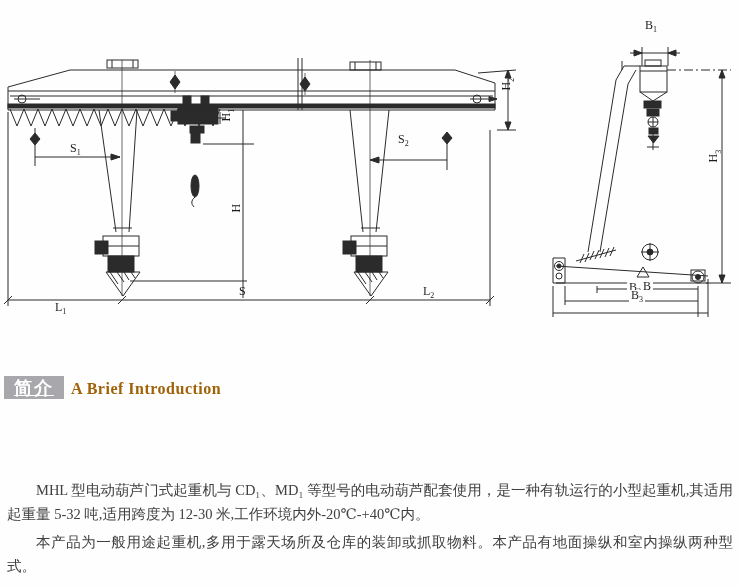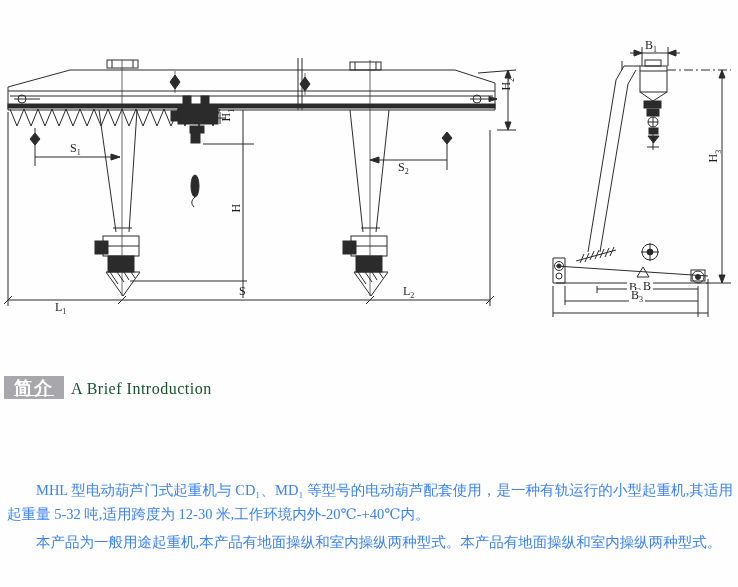--- a/index.html
+++ b/index.html
@@ -7,22 +7,22 @@
   .page{position:relative;width:738px;height:587px;background:#fefefe;overflow:hidden;}
   .drawing{position:absolute;left:0;top:0;width:738px;height:345px;}
   .drawing svg{position:absolute;left:0;top:0;}
   .dim{position:absolute;font:12px "Liberation Serif","DejaVu Serif",serif;color:#1c1c1c;white-space:nowrap;z-index:3;}
   .dim sub{font-size:8px;}
   .dim.rot{transform:rotate(-90deg);transform-origin:center;}
   .dim.mask{background:#fefefe;padding:0 2px;line-height:11px;}
   .section-heading{position:absolute;left:4px;top:376px;display:flex;align-items:flex-end;}
   .section-tag{display:inline-block;width:60px;height:23px;background:#a7a7ac;color:#ffffff;
     font-weight:bold;font-size:18px;line-height:24px;text-align:center;letter-spacing:2px;text-decoration:underline;}
-  .section-title{margin-left:7px;font-weight:normal;font-size:16px;color:#14532d;padding-bottom:1px;letter-spacing:0.5px;}
-  .intro{position:absolute;left:7px;top:478px;width:726px;font-size:14.5px;line-height:24px;color:#3b82f6;text-align:justify;}
+  .section-title{margin-left:7px;font-weight:bold;font-size:16px;color:#a16207;padding-bottom:1px;letter-spacing:0.5px;}
+  .intro{position:absolute;left:7px;top:478px;width:726px;font-size:14.5px;line-height:24px;color:#404040;text-align:justify;}
   .intro p{margin:0;text-indent:2em;}
   .intro p + p{margin-top:4px;}
 </style>
 </head>
 <body>
 
 <div class="page">
 
   <div class="drawing">
     <svg width="738" height="345" viewBox="0 0 738 345">
@@ -225,37 +225,37 @@
           <line x1="698" y1="286" x2="698" y2="317"></line>
           <line x1="708" y1="279" x2="708" y2="317"></line>
           <line x1="597" y1="289" x2="698" y2="289"></line>
           <line x1="565" y1="301" x2="698" y2="301"></line>
           <line x1="553" y1="313" x2="708" y2="313"></line>
         </g>
       </g>
     </svg>
 
     <span class="dim" style="left:70px;top:141px"><span>S</span><sub>1</sub></span>
-    <span class="dim" style="left:398px;top:160px"><span>S</span><sub>2</sub></span>
+    <span class="dim" style="left:398px;top:132px"><span>S</span><sub>2</sub></span>
     <span class="dim rot" style="left:221px;top:107px"><span>H</span><sub>1</sub></span>
     <span class="dim rot" style="left:501px;top:76px"><span>H</span><sub>2</sub></span>
     <span class="dim rot" style="left:233px;top:200px"><span>H</span><sub></sub></span>
     <span class="dim" style="left:55px;top:300px"><span>L</span><sub>1</sub></span>
     <span class="dim" style="left:239px;top:284px"><span>S</span><sub></sub></span>
-    <span class="dim" style="left:403px;top:284px"><span>L</span><sub>2</sub></span>
-    <span class="dim" style="left:645px;top:38px"><span>B</span><sub>1</sub></span>
+    <span class="dim" style="left:423px;top:284px"><span>L</span><sub>2</sub></span>
+    <span class="dim" style="left:645px;top:18px"><span>B</span><sub>1</sub></span>
     <span class="dim rot" style="left:708px;top:148px"><span>H</span><sub>3</sub></span>
     <span class="dim mask" style="left:641px;top:281px"><span>B</span><sub></sub></span>
     <span class="dim mask" style="left:627px;top:282px"><span>B</span><sub>2</sub></span>
     <span class="dim mask" style="left:629px;top:290px"><span>B</span><sub>3</sub></span>
   </div>
 
   <div class="section-heading">
     <span class="section-tag">简介</span>
     <span class="section-title">A Brief Introduction</span>
   </div>
 
   <div class="intro">
     <p>MHL 型电动葫芦门式起重机与 CD₁、MD₁ 等型号的电动葫芦配套使用，是一种有轨运行的小型起重机,其适用起重量 5-32 吨,适用跨度为 12-30 米,工作环境内外-20℃-+40℃内。</p>
-    <p>本产品为一般用途起重机,本产品有地面操纵和室内操纵两种型式。本产品有地面操纵和室内操纵两种型式。</p>
+    <p>本产品为一般用途起重机,多用于露天场所及仓库的装卸或抓取物料。本产品有地面操纵和室内操纵两种型式。</p>
   </div>
 
 </div>
 
 </body></html>

